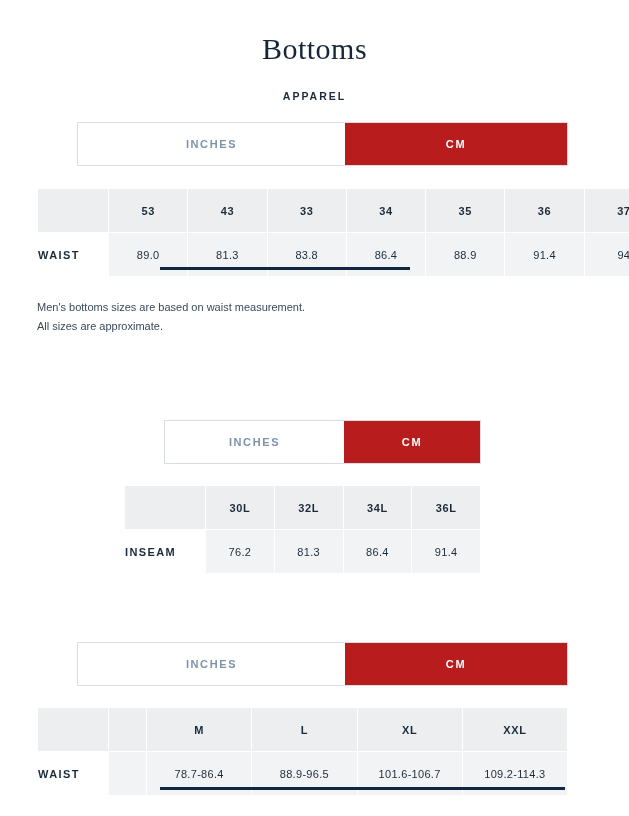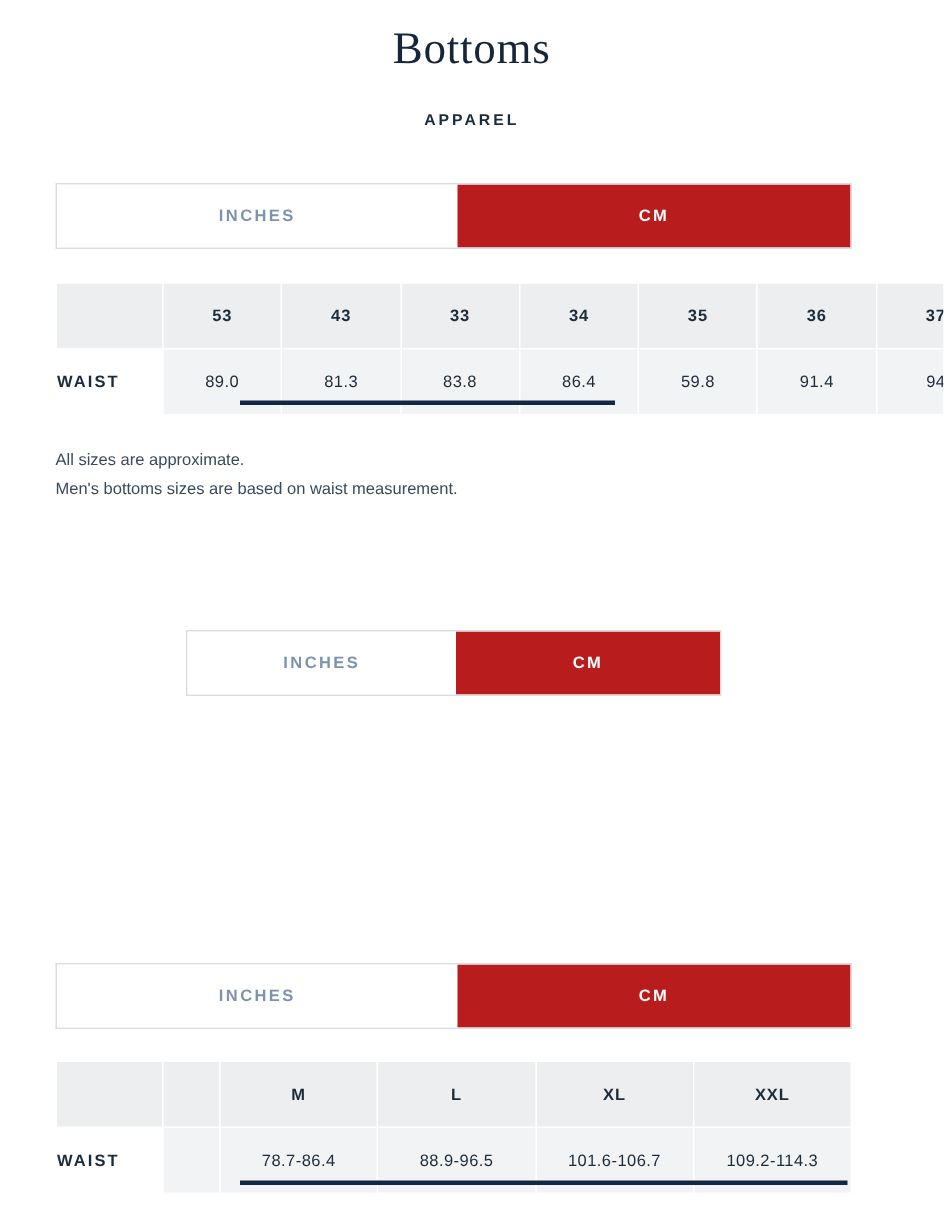--- a/index.html
+++ b/index.html
@@ -27,37 +27,38 @@
     font-size: 11.5px;
     letter-spacing: 2.2px;
     color: #1c2b3a;
     text-transform: uppercase;
   }
   .title {
     font-family: "Liberation Serif", serif;
     font-size: 30px;
     font-weight: 400;
     letter-spacing: 0.5px;
-    margin-top: 0;
+    margin-top: 16px;
     color: #16263a;
   }
   .subhead {
     font-size: 10.5px;
     font-weight: bold;
     letter-spacing: 2px;
     margin-top: 24px;
     color: #1c2b3a;
   }
 
   
   .toggle {
     display: flex;
     border: 1px solid #d8dde3;
     height: 44px;
     overflow: hidden;
+    margin-left: 40px;
   }
   .toggle .opt {
     flex: 1 1 50%;
     display: flex;
     align-items: center;
     justify-content: center;
     font-size: 11px;
     font-weight: bold;
     letter-spacing: 1.6px;
     cursor: pointer;
@@ -147,45 +148,59 @@
       <td class="hdr-cell">35</td>
       <td class="hdr-cell">36</td>
       <td class="hdr-cell">37</td>
     </tr>
     <tr>
       <td class="row-label">WAIST</td>
       <td class="val-cell">89.0</td>
       <td class="val-cell">81.3</td>
       <td class="val-cell">83.8</td>
       <td class="val-cell">86.4</td>
-      <td class="val-cell">59.8</td>
+      <td class="val-cell">88.9</td>
       <td class="val-cell">91.4</td>
       <td class="val-cell">94</td>
     </tr>
   </tbody>
     </table>
 </div>
 
 <div class="block scroll-indicator" style="left:160px; top:267px; width:250px;"></div>
 
 <div class="block notes" style="left:37px; top:298px; width:450px;">
+  <div>Men's bottoms sizes are based on waist measurement.</div>
   <div>All sizes are approximate.</div>
-  <div>Men's bottoms sizes are based on waist measurement.</div>
 </div>
 
 <div class="block" style="left:124px; top:420px; width:357px;">
   <div class="toggle">
     <div class="opt inactive" style="flex:0 0 179px;">INCHES</div>
     <div class="opt active" style="flex:1 1 auto;">CM</div>
   </div>
 </div>
 
 <div class="block" style="left:124px; top:485px; width:357px;">
   <table style="width:357px;">
     <tbody>
+        <tr>
+      <td class="hdr-blank" style="width:81px;"></td>
+      <td class="hdr-cell">30L</td>
+      <td class="hdr-cell">32L</td>
+      <td class="hdr-cell">34L</td>
+      <td class="hdr-cell">36L</td>
+    </tr>
+    <tr>
+      <td class="row-label">INSEAM</td>
+      <td class="val-cell">76.2</td>
+      <td class="val-cell">81.3</td>
+      <td class="val-cell">86.4</td>
+      <td class="val-cell">91.4</td>
+    </tr>
   </tbody>
     </table>
 </div>
 
 <div class="block" style="left:37px; top:642px; width:531px;">
   <div class="toggle">
     <div class="opt inactive" style="flex:0 0 267px;">INCHES</div>
     <div class="opt active" style="flex:1 1 auto;">CM</div>
   </div>
 </div>

